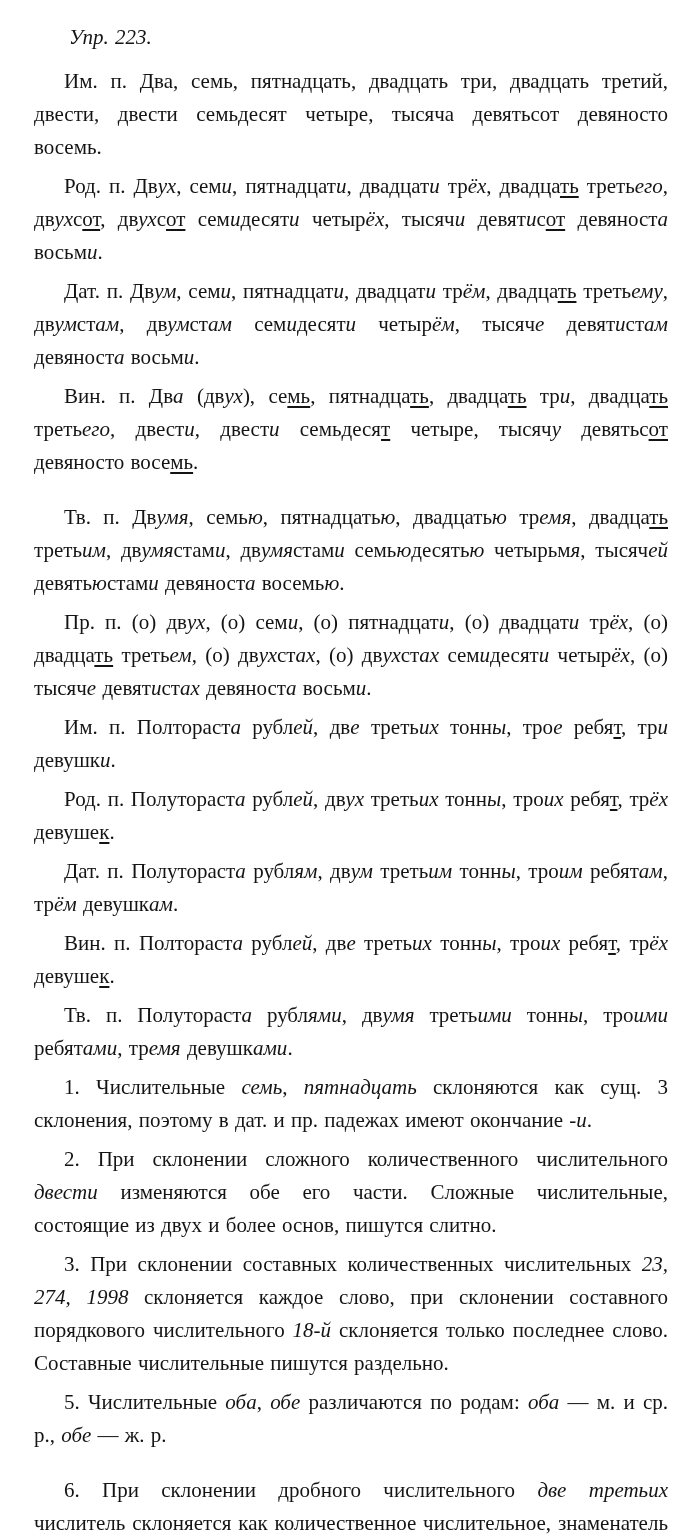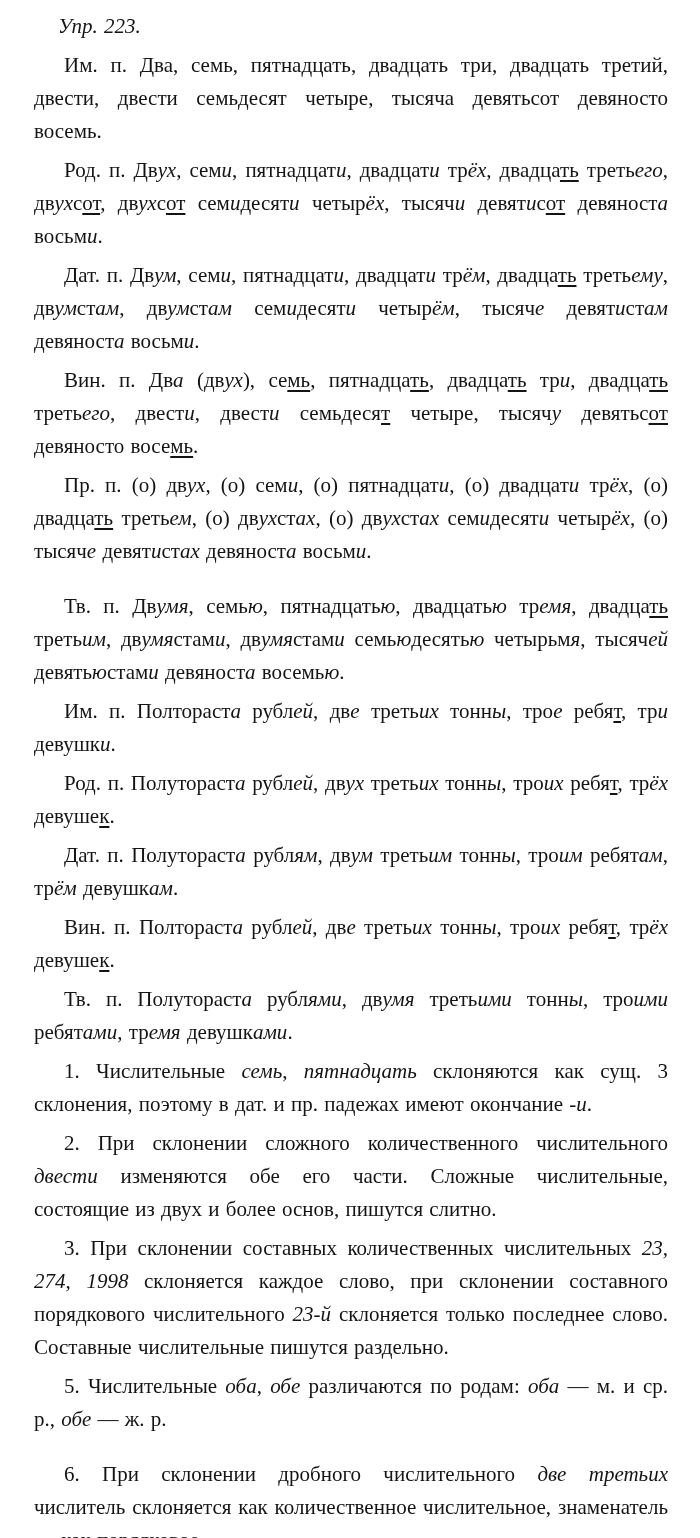--- a/index.html
+++ b/index.html
@@ -14,21 +14,21 @@
     background: #ffffff;
     color: #141414;
     font-family: "Liberation Serif", "DejaVu Serif", serif;
     font-size: 21px;
     line-height: 33px;
     padding: 10px 26px 24px 28px;
     text-align: justify;
     word-spacing: 1px;
   }
   .heading {
-    margin: 0;
+    margin: 11px;
     text-indent: 30px;
     font-style: italic;
     text-align: left;
   }
   .para {
     margin: 6px;
     text-indent: 30px;
   }
   .para.gap {
     margin-top: 22px;
@@ -43,26 +43,26 @@
 </head>
 <body>
 
 <div class="page">
   <p class="heading">Упр. 223.</p>
   <div id="paragraphs">
       <p class="para">Им. п. Два, семь, пятнадцать, двадцать три, двадцать третий, двести, двести семьдесят четыре, тысяча девятьсот девяносто восемь.</p>
       <p class="para">Род. п. Дв<i>ух</i>, сем<i>и</i>, пятнадцат<i>и</i>, двадцат<i>и</i> тр<i>ёх</i>, двадца<u>ть</u> треть<i>его</i>, дв<i>ух</i>с<u>от</u>, дв<i>ух</i>с<u>от</u> сем<i>и</i>десят<i>и</i> четыр<i>ёх</i>, тысяч<i>и</i> девят<i>и</i>с<u>от</u> девяност<i>а</i> восьм<i>и</i>.</p>
       <p class="para">Дат. п. Дв<i>ум</i>, сем<i>и</i>, пятнадцат<i>и</i>, двадцат<i>и</i> тр<i>ём</i>, двадца<u>ть</u> треть<i>ему</i>, дв<i>ум</i>ст<i>ам</i>, дв<i>ум</i>ст<i>ам</i> сем<i>и</i>десят<i>и</i> четыр<i>ём</i>, тысяч<i>е</i> девят<i>и</i>ст<i>ам</i> девяност<i>а</i> восьм<i>и</i>.</p>
       <p class="para">Вин. п. Дв<i>а</i> (дв<i>ух</i>), се<u>мь</u>, пятнадца<u>ть</u>, двадца<u>ть</u> тр<i>и</i>, двадца<u>ть</u> треть<i>его</i>, двест<i>и</i>, двест<i>и</i> семьдеся<u>т</u> четыре, тысяч<i>у</i> девятьс<u>от</u> девяносто восе<u>мь</u>.</p>
+      <p class="para gap">Тв. п. Дв<i>умя</i>, семь<i>ю</i>, пятнадцать<i>ю</i>, двадцать<i>ю</i> тр<i>емя</i>, двадца<u>ть</u> треть<i>им</i>, дв<i>умя</i>стам<i>и</i>, дв<i>умя</i>стам<i>и</i> семь<i>ю</i>десять<i>ю</i> четырьм<i>я</i>, тысяч<i>ей</i> девять<i>ю</i>стам<i>и</i> девяност<i>а</i> восемь<i>ю</i>.</p>
       <p class="para">Пр. п. (о) дв<i>ух</i>, (о) сем<i>и</i>, (о) пятнадцат<i>и</i>, (о) двадцат<i>и</i> тр<i>ёх</i>, (о) двадца<u>ть</u> треть<i>ем</i>, (о) дв<i>ух</i>ст<i>ах</i>, (о) дв<i>ух</i>ст<i>ах</i> сем<i>и</i>десят<i>и</i> четыр<i>ёх</i>, (о) тысяч<i>е</i> девят<i>и</i>ст<i>ах</i> девяност<i>а</i> восьм<i>и</i>.</p>
-      <p class="para gap">Тв. п. Дв<i>умя</i>, семь<i>ю</i>, пятнадцать<i>ю</i>, двадцать<i>ю</i> тр<i>емя</i>, двадца<u>ть</u> треть<i>им</i>, дв<i>умя</i>стам<i>и</i>, дв<i>умя</i>стам<i>и</i> семь<i>ю</i>десять<i>ю</i> четырьм<i>я</i>, тысяч<i>ей</i> девять<i>ю</i>стам<i>и</i> девяност<i>а</i> восемь<i>ю</i>.</p>
       <p class="para">Им. п. Полтораст<i>а</i> рубл<i>ей</i>, дв<i>е</i> треть<i>их</i> тонн<i>ы</i>, тро<i>е</i> ребя<u>т</u>, тр<i>и</i> девушк<i>и</i>.</p>
       <p class="para">Род. п. Полутораст<i>а</i> рубл<i>ей</i>, дв<i>ух</i> треть<i>их</i> тонн<i>ы</i>, тро<i>их</i> ребя<u>т</u>, тр<i>ёх</i> девуше<u>к</u>.</p>
       <p class="para">Дат. п. Полутораст<i>а</i> рубл<i>ям</i>, дв<i>ум</i> треть<i>им</i> тонн<i>ы</i>, тро<i>им</i> ребят<i>ам</i>, тр<i>ём</i> девушк<i>ам</i>.</p>
       <p class="para">Вин. п. Полтораст<i>а</i> рубл<i>ей</i>, дв<i>е</i> треть<i>их</i> тонн<i>ы</i>, тро<i>их</i> ребя<u>т</u>, тр<i>ёх</i> девуше<u>к</u>.</p>
       <p class="para">Тв. п. Полутораст<i>а</i> рубл<i>ями</i>, дв<i>умя</i> треть<i>ими</i> тонн<i>ы</i>, тро<i>ими</i> ребят<i>ами</i>, тр<i>емя</i> девушк<i>ами</i>.</p>
       <p class="para">1. Числительные <i>семь</i>, <i>пятнадцать</i> склоняются как сущ. 3 склонения, поэтому в дат. и пр. падежах имеют окончание -<i>и</i>.</p>
       <p class="para">2. При склонении сложного количественного числительного <i>двести</i> изменяются обе его части. Сложные числительные, состоящие из двух и более основ, пишутся слитно.</p>
-      <p class="para">3. При склонении составных количественных числительных <i>23, 274, 1998</i> склоняется каждое слово, при склонении составного порядкового числительного <i>23-й</i> склоняется только последнее слово. Составные числительные пишутся раздельно.</p>
+      <p class="para">3. При склонении составных количественных числительных <i>23, 274, 1998</i> склоняется каждое слово, при склонении составного порядкового числительного <i>18-й</i> склоняется только последнее слово. Составные числительные пишутся раздельно.</p>
       <p class="para">5. Числительные <i>оба</i>, <i>обе</i> различаются по родам: <i>оба</i> — м. и ср. р., <i>обе</i> — ж. р.</p>
       <p class="para gap">6. При склонении дробного числительного <i>две третьих</i> числитель склоняется как количественное числительное, знаменатель — как порядковое.</p>
     </div>
 </div>
 
 </body></html>

